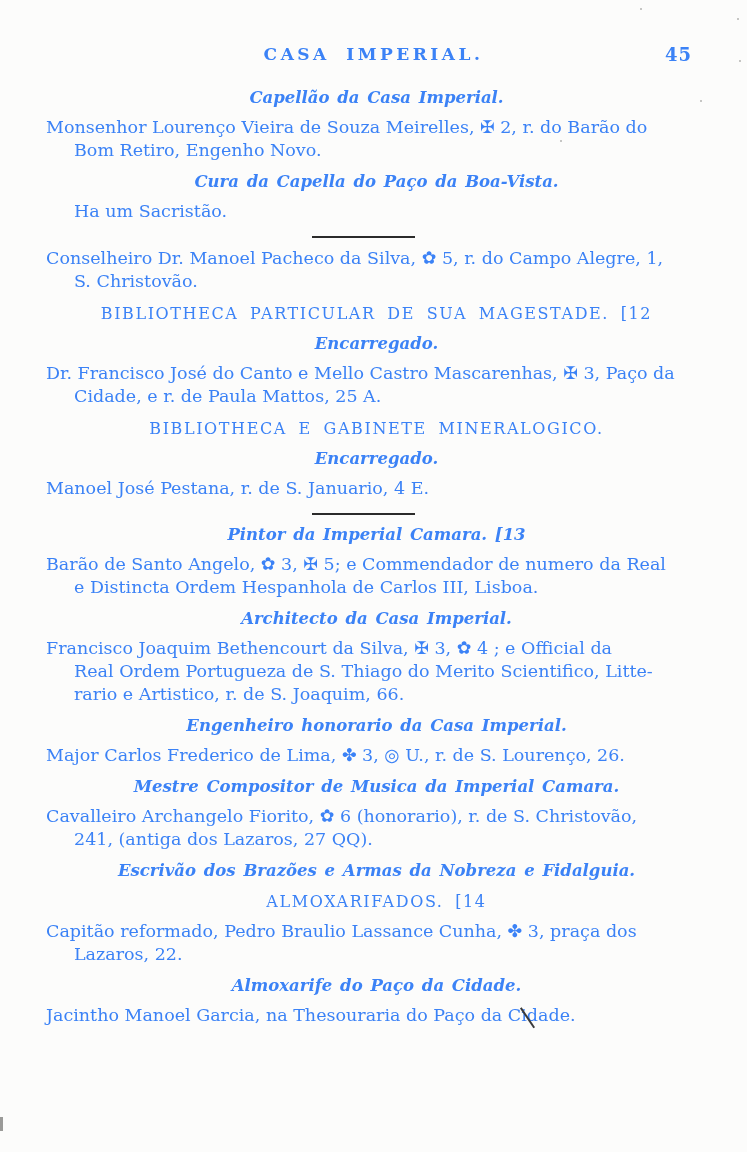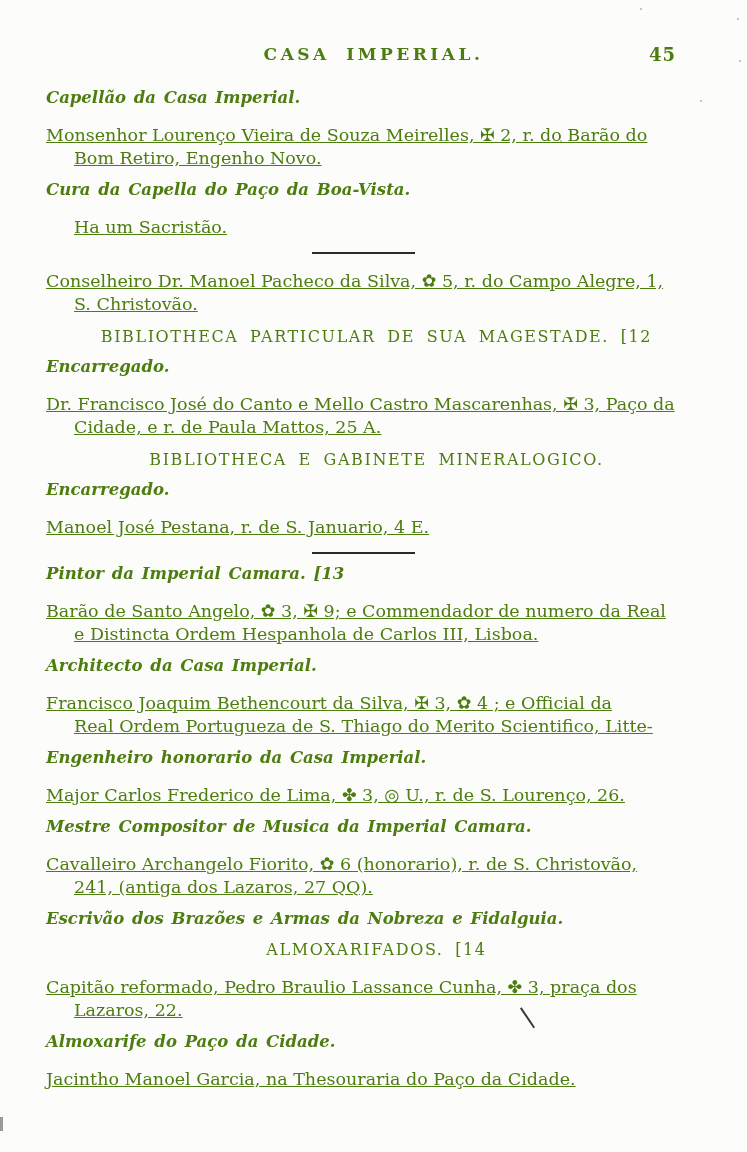--- a/index.html
+++ b/index.html
@@ -4,21 +4,21 @@
 <style>
   html, body { margin: 0; padding: 0; }
   body { background: #e8e8e6; }
 
   .page {
     position: relative;
     width: 747px;
     height: 1152px;
     margin: 0 auto;
     background: #fcfcfb;
-    color: #4d7c0f;
+    color: #3b82f6;
     font-family: "DejaVu Serif", "DejaVu Sans", serif;
     overflow: hidden;
   }
 
   
   .running-head {
     position: absolute;
     top: 44px;
     left: 0;
     width: 100%;
@@ -29,54 +29,55 @@
     left: 0;
     width: 100%;
     text-align: center;
     font-weight: bold;
     font-size: 17px;
     letter-spacing: 3.5px;
     word-spacing: 7px;
   }
   .page-number {
     position: absolute;
-    right: 71px;
+    right: 55px;
     top: 0;
     font-weight: bold;
     font-size: 18px;
     letter-spacing: 1px;
   }
 
   
   .content {
     position: absolute;
     top: 78px;
     left: 46px;
     width: 661px;
   }
 
   .h-italic {
     font-style: italic;
     font-weight: bold;
     font-size: 16.5px;
     line-height: 21px;
+    text-align: center;
     margin: 9px 0 5px 0;
     word-spacing: 2px;
   }
 
   .h-caps {
     font-size: 16px;
     line-height: 20px;
     text-align: center;
     letter-spacing: 1.6px;
     word-spacing: 5px;
     margin: 11px 0 7px 0;
   }
 
-  .entry { margin: 16px 0 4px 0; text-decoration: underline; }
+  .entry { margin: 8px 0 4px 0; }
   .entry .line {
     font-size: 17.5px;
     line-height: 23px;
     white-space: nowrap;
   }
   .entry .line.cont { padding-left: 28px; }
 
   .divider {
     width: 103px;
     height: 2px;
@@ -134,27 +135,28 @@
         <div class="line cont">Cidade, e r. de Paula Mattos, 25 A.</div>
       </div>
       <div class="h-caps">BIBLIOTHECA E GABINETE MINERALOGICO.</div>
       <div class="h-italic">Encarregado.</div>
       <div class="entry">
         <div class="line">Manoel José Pestana, r. de S. Januario, 4 E.</div>
       </div>
       <div class="divider"></div>
       <div class="h-italic">Pintor da Imperial Camara. [13</div>
       <div class="entry">
-        <div class="line">Barão de Santo Angelo, ✿ 3, ✠ 9; e Commendador de numero da Real</div>
+        <div class="line">Barão de Santo Angelo, ✿ 3, ✠ 5; e Commendador de numero da Real</div>
         <div class="line cont">e Distincta Ordem Hespanhola de Carlos III, Lisboa.</div>
       </div>
       <div class="h-italic">Architecto da Casa Imperial.</div>
       <div class="entry">
         <div class="line">Francisco Joaquim Bethencourt da Silva, ✠ 3, ✿ 4 ; e Official da</div>
         <div class="line cont">Real Ordem Portugueza de S. Thiago do Merito Scientifico, Litte-</div>
+        <div class="line cont">rario e Artistico, r. de S. Joaquim, 66.</div>
       </div>
       <div class="h-italic">Engenheiro honorario da Casa Imperial.</div>
       <div class="entry">
         <div class="line">Major Carlos Frederico de Lima, ✤ 3, ◎ U., r. de S. Lourenço, 26.</div>
       </div>
       <div class="h-italic">Mestre Compositor de Musica da Imperial Camara.</div>
       <div class="entry">
         <div class="line">Cavalleiro Archangelo Fiorito, ✿ 6 (honorario), r. de S. Christovão,</div>
         <div class="line cont">241, (antiga dos Lazaros, 27 QQ).</div>
       </div>

